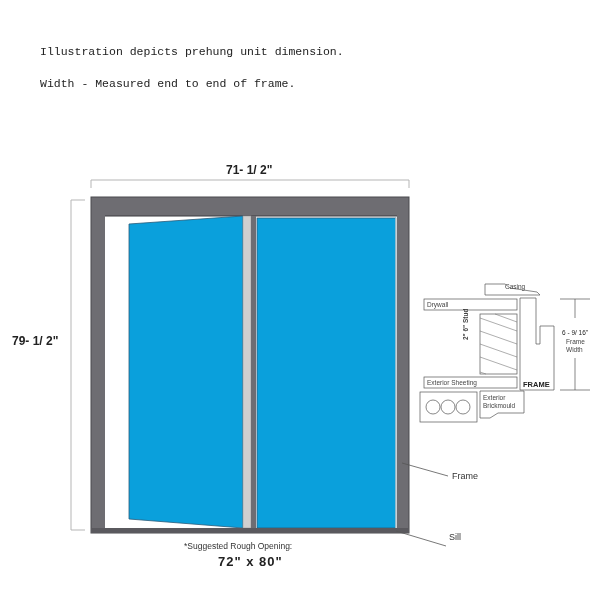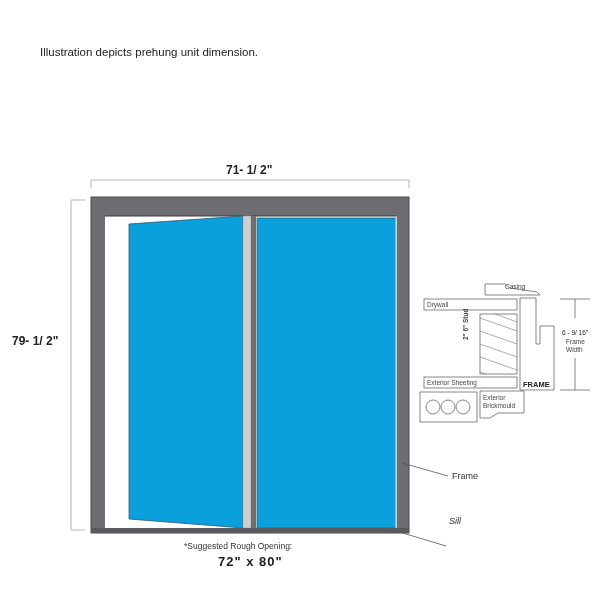--- a/index.html
+++ b/index.html
@@ -1,33 +1,34 @@
 <!DOCTYPE html>
 <html><head>
 <meta charset="utf-8">
 <style>
   html, body { margin:0; padding:0; background:#ffffff; }
   body { width:600px; height:600px; position:relative; overflow:hidden; font-family:"Liberation Sans", "DejaVu Sans", sans-serif; color:#222; }
   .notes { position:absolute; left:40px; top:44px; font-size:11.5px; line-height:16px; color:#222; }
-  .notes .line { white-space:nowrap; }
+  .notes .line { white-space:nowrap;font-family:Liberation Mono, monospace; }
   .notes .gap { height:16px; }
   .abs { position:absolute; }
   .dim-label { font-weight:bold; font-size:12px; color:#222; white-space:nowrap; }
   .small { font-size:6.5px; color:#444; white-space:nowrap; font-family:"Liberation Sans", sans-serif; }
   .callout { font-size:9px; color:#333; white-space:nowrap; }
   .rough-cap { font-size:8.5px; color:#333; white-space:nowrap; }
   .rough-val { font-size:13px; font-weight:bold; color:#222; white-space:nowrap; letter-spacing:1px; }
   svg { position:absolute; left:0; top:0; }
 </style>
 </head>
 <body>
 
 <div class="notes">
   <div class="line">Illustration depicts prehung unit dimension.</div>
   <div class="gap"></div>
+  <div class="line">Width - Measured end to end of frame.</div>
 </div>
 
 <svg width="600" height="600" viewBox="0 0 600 600">
 
   <g stroke="#b5b5b5" stroke-width="1" fill="none">
     <polyline points="91,188 91,180 409,180 409,188"></polyline>
   </g>
 
   <g stroke="#b5b5b5" stroke-width="1" fill="none">
     <polyline points="85,200 71,200 71,530 85,530"></polyline>
@@ -82,21 +83,21 @@
     <line x1="560" y1="390" x2="590" y2="390"></line>
     <line x1="575" y1="299" x2="575" y2="318"></line>
     <line x1="575" y1="358" x2="575" y2="390"></line>
   </g>
 </svg>
 
 <div class="abs dim-label" style="left:226px;top:163px;">71- 1/ 2"</div>
 <div class="abs dim-label" style="left:12px;top:334px;">79- 1/ 2"</div>
 
 <div class="abs callout" style="left:452px;top:471px;">Frame</div>
-<div class="abs callout" style="left:449px;top:516px;font-style:italic;">Sill</div>
+<div class="abs callout" style="left:449px;top:532px;">Sill</div>
 
 <div class="abs rough-cap" style="left:184px;top:541px;">*Suggested Rough Opening:</div>
 <div class="abs rough-val" style="left:218px;top:554px;">72" x 80"</div>
 
 <div class="abs small" style="left:505px;top:283px;">Casing</div>
 <div class="abs small" style="left:427px;top:301px;">Drywall</div>
 <div class="abs small" style="left:462px;top:340px;transform:rotate(-90deg);transform-origin:left top;font-weight:bold;">2" 6" Stud</div>
 <div class="abs small" style="left:427px;top:379px;">Exterior Sheeting</div>
 <div class="abs small" style="left:523px;top:380px;font-weight:bold;font-size:7.5px;color:#222;">FRAME</div>
 <div class="abs small" style="left:483px;top:394px;">Exterior</div>

